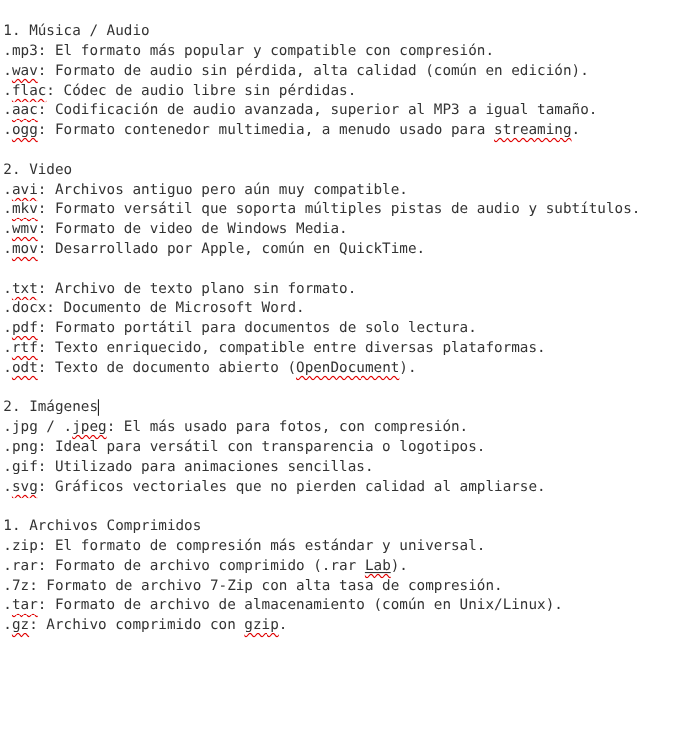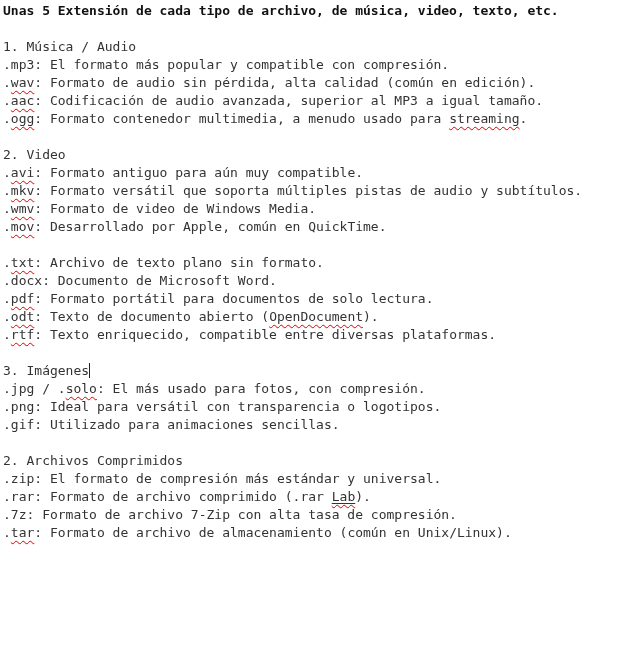--- a/index.html
+++ b/index.html
@@ -46,43 +46,45 @@
     height: 15px;
     background: var(--caret, #222222);
     vertical-align: text-bottom;
     margin-left: 0px;
   }
 </style>
 </head>
 <body>
 
 <div class="editor">
-    <div class="line title"><span>Unas 5 Extensión de cada tipo de archivo, de música, video, texto, etc.</span></div>
     <div class="line blank"><span>&nbsp;</span></div>
     <div class="line heading"><span>1. Música / Audio</span></div>
     <div class="line item"><span>.mp3: El formato más popular y compatible con compresión.</span></div>
     <div class="line item"><span>.</span><span class="misspell">wav</span><span>: Formato de audio sin pérdida, alta calidad (común en edición).</span></div>
+    <div class="line item"><span>.</span><span class="misspell">flac</span><span>: Códec de audio libre sin pérdidas.</span></div>
     <div class="line item"><span>.</span><span class="misspell">aac</span><span>: Codificación de audio avanzada, superior al MP3 a igual tamaño.</span></div>
     <div class="line item"><span>.</span><span class="misspell">ogg</span><span>: Formato contenedor multimedia, a menudo usado para </span><span class="misspell">streaming</span><span>.</span></div>
     <div class="line blank"><span>&nbsp;</span></div>
     <div class="line heading"><span>2. Video</span></div>
-    <div class="line item"><span>.</span><span class="misspell">avi</span><span>: Formato antiguo para aún muy compatible.</span></div>
+    <div class="line item"><span>.</span><span class="misspell">avi</span><span>: Archivos antiguo pero aún muy compatible.</span></div>
     <div class="line item"><span>.</span><span class="misspell">mkv</span><span>: Formato versátil que soporta múltiples pistas de audio y subtítulos.</span></div>
     <div class="line item"><span>.</span><span class="misspell">wmv</span><span>: Formato de video de Windows Media.</span></div>
     <div class="line item"><span>.</span><span class="misspell">mov</span><span>: Desarrollado por Apple, común en QuickTime.</span></div>
     <div class="line blank"><span>&nbsp;</span></div>
     <div class="line item"><span>.</span><span class="misspell">txt</span><span>: Archivo de texto plano sin formato.</span></div>
     <div class="line item"><span>.docx: Documento de Microsoft Word.</span></div>
     <div class="line item"><span>.</span><span class="misspell">pdf</span><span>: Formato portátil para documentos de solo lectura.</span></div>
+    <div class="line item"><span>.</span><span class="misspell">rtf</span><span>: Texto enriquecido, compatible entre diversas plataformas.</span></div>
     <div class="line item"><span>.</span><span class="misspell">odt</span><span>: Texto de documento abierto (</span><span class="misspell">OpenDocument</span><span>).</span></div>
-    <div class="line item"><span>.</span><span class="misspell">rtf</span><span>: Texto enriquecido, compatible entre diversas plataformas.</span></div>
     <div class="line blank"><span>&nbsp;</span></div>
-    <div class="line heading"><span>3. Imágenes</span><span class="caret"></span></div>
-    <div class="line item"><span>.jpg / .</span><span class="misspell">solo</span><span>: El más usado para fotos, con compresión.</span></div>
+    <div class="line heading"><span>2. Imágenes</span><span class="caret"></span></div>
+    <div class="line item"><span>.jpg / .</span><span class="misspell">jpeg</span><span>: El más usado para fotos, con compresión.</span></div>
     <div class="line item"><span>.png: Ideal para versátil con transparencia o logotipos.</span></div>
     <div class="line item"><span>.gif: Utilizado para animaciones sencillas.</span></div>
+    <div class="line item"><span>.</span><span class="misspell">svg</span><span>: Gráficos vectoriales que no pierden calidad al ampliarse.</span></div>
     <div class="line blank"><span>&nbsp;</span></div>
-    <div class="line heading"><span>2. Archivos Comprimidos</span></div>
+    <div class="line heading"><span>1. Archivos Comprimidos</span></div>
     <div class="line item"><span>.zip: El formato de compresión más estándar y universal.</span></div>
     <div class="line item"><span>.rar: Formato de archivo comprimido (.rar </span><span class="misspell"><span class="u">Lab</span></span><span>).</span></div>
     <div class="line item"><span>.7z: Formato de archivo 7-Zip con alta tasa de compresión.</span></div>
     <div class="line item"><span>.</span><span class="misspell">tar</span><span>: Formato de archivo de almacenamiento (común en Unix/Linux).</span></div>
+    <div class="line item"><span>.</span><span class="misspell">gz</span><span>: Archivo comprimido con </span><span class="misspell">gzip</span><span>.</span></div>
   </div>
 
 </body></html>

